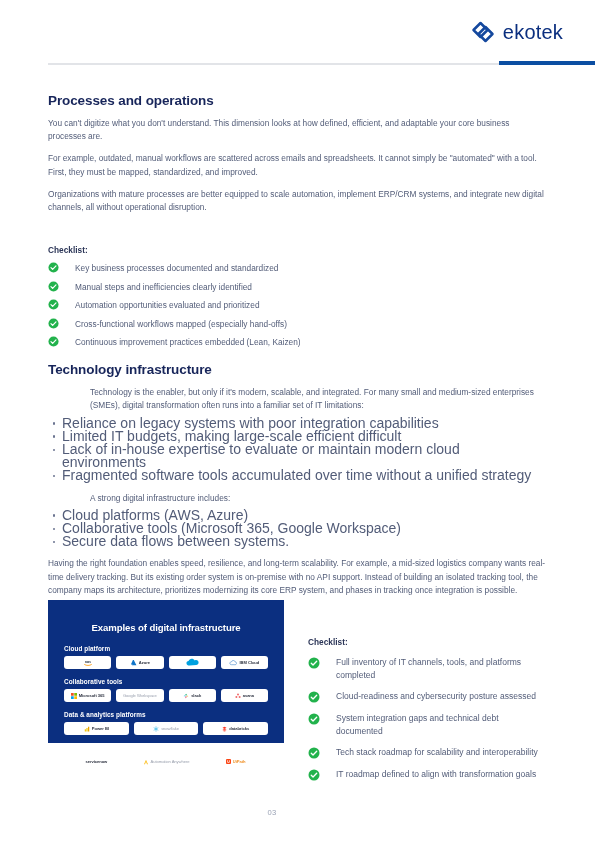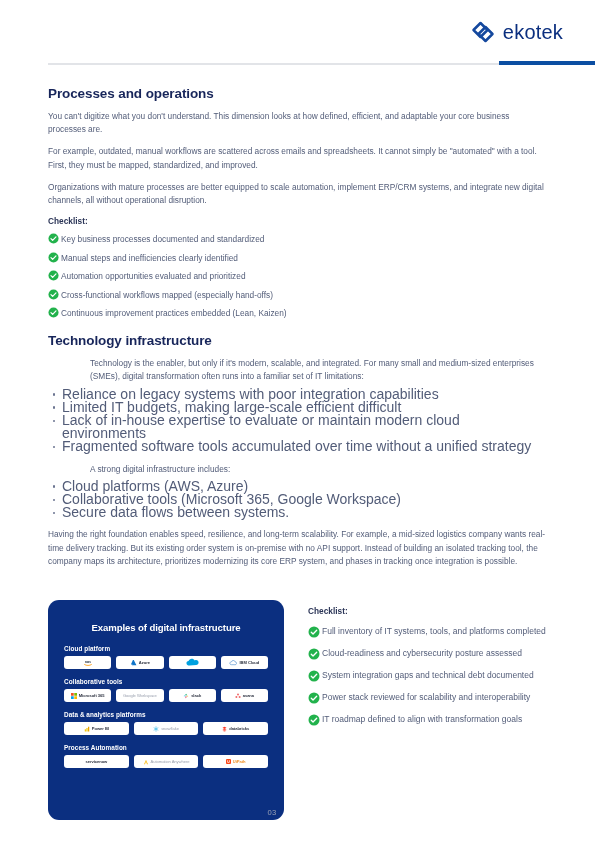--- a/index.html
+++ b/index.html
@@ -25,61 +25,61 @@
   .rule-grey {
     position:absolute; left:48px; top:63px; width:499px; height:2px;
     background:#e2e4e8;
   }
   .rule-blue {
     position:absolute; left:499px; top:61px; width:96px; height:4px;
     background:#0b4ea2;
   }
 
   
-  .content { position:absolute; left:48px; top:86px; width:499px; }
+  .content { position:absolute; left:48px; top:93px; width:499px; }
   h2.sec {
     font-size:13.5px; font-weight:bold; color:#17255a;
     letter-spacing:-.1px; margin-bottom:9px;
   }
   h2.sec.second { margin-top:14px; }
   p.body {
     font-size:8.3px; line-height:13.2px; color:#525c78; margin-bottom:9px;
   }
   p.tight { margin-bottom:4px;margin-left:42px; }
   .label-bold {
-    font-size:8.3px; font-weight:bold; color:#2b3557; margin-bottom:7px;
+    font-size:8.3px; font-weight:bold; color:#2b3557; margin-bottom:7px;margin-top:31px;
   }
 
   
   ul.dots { list-style:none; margin:0 0 9px 0; padding:0; }
   ul.dots li {
     position:relative; padding-left:14px;
     font-size:14px; line-height:13.2px; color:#525c78;
   }
   ul.dots li::before {
     content:""; position:absolute; left:5px; top:5.5px;
     width:2.4px; height:2.4px; border-radius:50%; background:#6b7490;
   }
 
   
   ul.checks { list-style:none; margin:0; padding:0; }
   ul.checks li {
-    display:flex; align-items:flex-start; gap:2px; margin-bottom:6.5px;
+    display:flex; align-items:flex-start; gap:16px; margin-bottom:6.5px;
   }
   .chk { flex:0 0 auto; width:11px; height:11px; margin-top:0px; }
   ul.checks li span.txt {
     font-size:8.3px; line-height:12px; color:#525c78;
   }
 
   
   .bottom { position:absolute; left:48px; top:600px; width:499px; height:200px; }
 
   .card {
-    position:absolute; left:0; top:0; width:236px; height:220px;
-    background:#0b2f80; border-radius:11px;
+    position:absolute; left:0; top:0; width:236px; height:143px;
+    background:#0b2f80; border-radius:0;
     padding:22px 16px 12px 16px;
   }
   .card-title {
     color:#ffffff; font-size:9.6px; font-weight:bold; text-align:center;
     letter-spacing:-.1px; margin-bottom:12px;
   }
   .cat {
     color:#ffffff; font-size:6.4px; font-weight:bold; margin-bottom:4px;
     letter-spacing:.05px;
   }
@@ -314,42 +314,42 @@
     </div>
 
     <div class="rightcol">
       <div class="label-bold">Checklist:</div>
       <ul class="checks">
         <li>
           <svg class="chk" viewBox="0 0 24 24">
               <circle cx="12" cy="12" r="11" fill="#22b24c"></circle>
               <path d="M6.5 12.4l3.6 3.6 7.3-7.6" fill="none" stroke="#fff" stroke-width="2.6" stroke-linecap="round" stroke-linejoin="round"></path>
             </svg>
-          <span class="txt">Full inventory of IT systems, tools, and platforms completed</span>
+          <span class="txt">Full inventory of IT channels, tools, and platforms completed</span>
         </li>
         <li>
           <svg class="chk" viewBox="0 0 24 24">
               <circle cx="12" cy="12" r="11" fill="#22b24c"></circle>
               <path d="M6.5 12.4l3.6 3.6 7.3-7.6" fill="none" stroke="#fff" stroke-width="2.6" stroke-linecap="round" stroke-linejoin="round"></path>
             </svg>
           <span class="txt">Cloud-readiness and cybersecurity posture assessed</span>
         </li>
         <li>
           <svg class="chk" viewBox="0 0 24 24">
               <circle cx="12" cy="12" r="11" fill="#22b24c"></circle>
               <path d="M6.5 12.4l3.6 3.6 7.3-7.6" fill="none" stroke="#fff" stroke-width="2.6" stroke-linecap="round" stroke-linejoin="round"></path>
             </svg>
           <span class="txt">System integration gaps and technical debt documented</span>
         </li>
         <li>
           <svg class="chk" viewBox="0 0 24 24">
               <circle cx="12" cy="12" r="11" fill="#22b24c"></circle>
               <path d="M6.5 12.4l3.6 3.6 7.3-7.6" fill="none" stroke="#fff" stroke-width="2.6" stroke-linecap="round" stroke-linejoin="round"></path>
             </svg>
-          <span class="txt">Power stack reviewed for scalability and interoperability</span>
+          <span class="txt">Tech stack roadmap for scalability and interoperability</span>
         </li>
         <li>
           <svg class="chk" viewBox="0 0 24 24">
               <circle cx="12" cy="12" r="11" fill="#22b24c"></circle>
               <path d="M6.5 12.4l3.6 3.6 7.3-7.6" fill="none" stroke="#fff" stroke-width="2.6" stroke-linecap="round" stroke-linejoin="round"></path>
             </svg>
           <span class="txt">IT roadmap defined to align with transformation goals</span>
         </li>
       </ul>
     </div>

